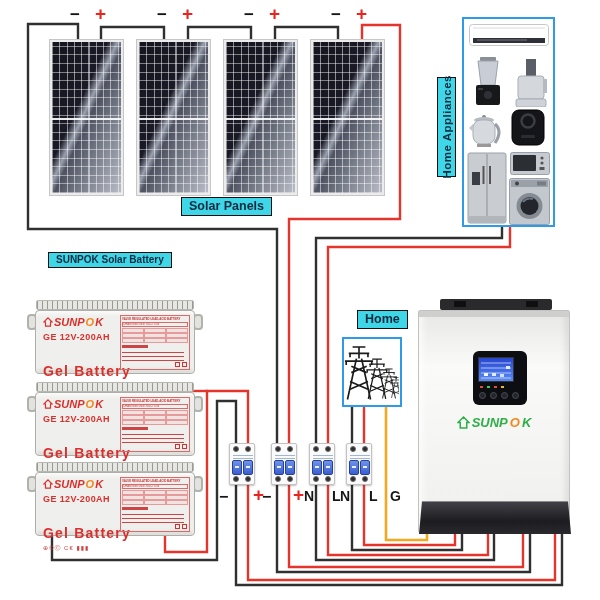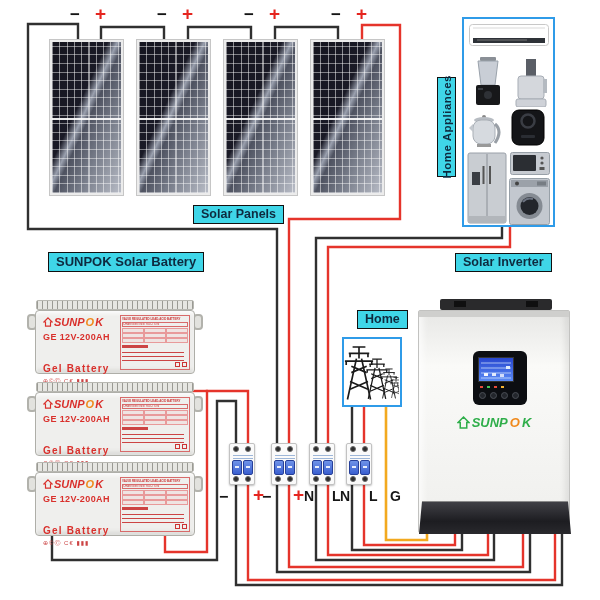--- a/index.html
+++ b/index.html
@@ -39,21 +39,21 @@
   .bat{position:absolute;z-index:2;left:35px;width:160px;height:76px;}
   .bat-ridge{position:absolute;left:1px;top:0;width:158px;height:10px;border:1px solid #b8b8b2;border-radius:2px;
      background:repeating-linear-gradient(90deg,#9a9a94 0 1px,#e6e6e2 1px 5px);}
   .bat-body{position:absolute;left:0;top:10px;width:160px;height:64px;background:#efefed;
      border:1px solid #aeaea8;border-radius:4px;box-shadow:inset 0 2px 4px #ffffff, inset 0 -3px 4px #d8d8d4;}
   .bat-handle{position:absolute;top:14px;width:10px;height:16px;background:#e2e2de;border:2px solid #b2b2ac;border-radius:4px;}
   .bat-left{position:absolute;left:7px;top:5px;width:72px;color:#d9302c;}
   .bat-logo{display:flex;align-items:center;gap:1px;font-style:italic;font-weight:bold;font-size:11px;color:#d9302c;}
   .bat-logo .o{color:#f08a1d;}
   .bat-model{font-weight:bold;font-size:9px;letter-spacing:.4px;margin-top:4px;white-space:nowrap;}
-  .bat-type{font-weight:bold;font-size:10px;letter-spacing:1.2px;margin-top:21px;white-space:nowrap;}
+  .bat-type{font-weight:bold;font-size:14px;letter-spacing:1.2px;margin-top:21px;white-space:nowrap;}
   .bat-certs{font-size:6px;margin-top:3px;color:#c44;letter-spacing:1px;white-space:nowrap;}
   .bat-table{position:absolute;left:84px;top:4px;width:70px;height:55px;border:1px solid #d86a6a;padding:1px;}
   .tt{font-size:4px;font-weight:bold;color:#c33;white-space:nowrap;transform:scale(.72);transform-origin:left top;}
   .th{border:1px solid #d86a6a;height:5px;font-size:4px;color:#c33;white-space:nowrap;overflow:hidden;
       transform-origin:left top;line-height:4px;}
   .tgrid{display:grid;grid-template-columns:1fr 1fr 1fr;margin-top:1px;}
   .tgrid i{border:1px solid #e89a9a;height:5px;background:rgba(238,150,150,.12);}
   .warnhead{width:26px;height:3px;background:#cc4444;margin-top:2px;}
   .warnlines{width:62px;height:12px;margin-top:1px;
      background:repeating-linear-gradient(0deg,#cc4444 0 1px,rgba(0,0,0,0) 1px 4px);}
@@ -145,21 +145,21 @@
 
   <span class="pterm pminus" style="left:70px;top:5px;">−</span>
   <span class="pterm pplus" style="left:95px;top:3px;">+</span>
   <span class="pterm pminus" style="left:157px;top:5px;">−</span>
   <span class="pterm pplus" style="left:182px;top:3px;">+</span>
   <span class="pterm pminus" style="left:244px;top:5px;">−</span>
   <span class="pterm pplus" style="left:269px;top:3px;">+</span>
   <span class="pterm pminus" style="left:331px;top:5px;">−</span>
   <span class="pterm pplus" style="left:356px;top:3px;">+</span>
 
-  <div class="tag" style="left:193px;top:197px;margin-top:8px;"><span>Solar Panels</span></div>
+  <div class="tag" style="left:181px;top:197px;"><span>Solar Panels</span></div>
 
   <div class="vtag" style="left:437px;top:77px;width:19px;height:100px;">
     <span>Home Appliances</span>
   </div>
 
   <div class="appbox">
     <svg style="left:5px;top:5px;" width="80" height="24" viewBox="0 0 80 24">
       <rect x="0.5" y="0.5" width="79" height="21" rx="3" fill="#ffffff" stroke="#c8c8c8"></rect>
       <rect x="4" y="3" width="72" height="2" fill="#ececec"></rect>
       <rect x="4" y="14" width="72" height="5" fill="#2e3238"></rect>
@@ -210,21 +210,21 @@
       <rect x="0.5" y="0.5" width="40" height="46" rx="2" fill="#c3c8cf" stroke="#97a0a8"></rect>
       <rect x="2" y="2" width="37" height="7" fill="#9ba1a9"></rect>
       <circle cx="8" cy="5.5" r="2" fill="#444"></circle>
       <rect x="28" y="3.5" width="9" height="4" fill="#777d84"></rect>
       <circle cx="20.5" cy="28" r="13" fill="#858b93"></circle>
       <circle cx="20.5" cy="28" r="9" fill="#22252b"></circle>
       <path d="M14,24 a9,9 0 0 1 10,-3" stroke="#6b7280" stroke-width="2" fill="none"></path>
     </svg>
   </div>
 
-  <div class="tag" style="left:48px;top:252px;font-size:13px;"><span>SUNPOK Solar Battery</span></div>
+  <div class="tag" style="left:48px;top:252px;font-size:10px;"><span>SUNPOK Solar Battery</span></div>
 
   <div class="bat" style="top:300px;">
     <div class="bat-handle" style="left:-8px;"></div>
     <div class="bat-handle" style="right:-8px;"></div>
     <div class="bat-ridge"></div>
     <div class="bat-body">
       <div class="bat-left">
         <div class="bat-logo">
           <svg width="10" height="10" viewBox="0 0 12 12">
               <path d="M6,1 L11,6 H9 V11 H3 V6 H1 Z" fill="none" stroke="#d9302c" stroke-width="1.4"></path>
@@ -338,21 +338,20 @@
         <div class="warnhead"></div>
         <div class="warnlines"></div>
         <div class="ticons">
             <i></i>
             <i></i>
           </div>
       </div>
     </div>
   </div>
 
-  <div class="tag" style="left:455px;top:253px;"><span>Solar Inverter</span></div>
 
   <div class="inv-bracket"></div>
   <div class="inv">
     <div class="inv-top"></div>
     <div class="inv-display">
       <div class="lcd">
           <i></i>
         </div>
       <div class="leds">
         <i style="background:#e54a3c;"></i>

